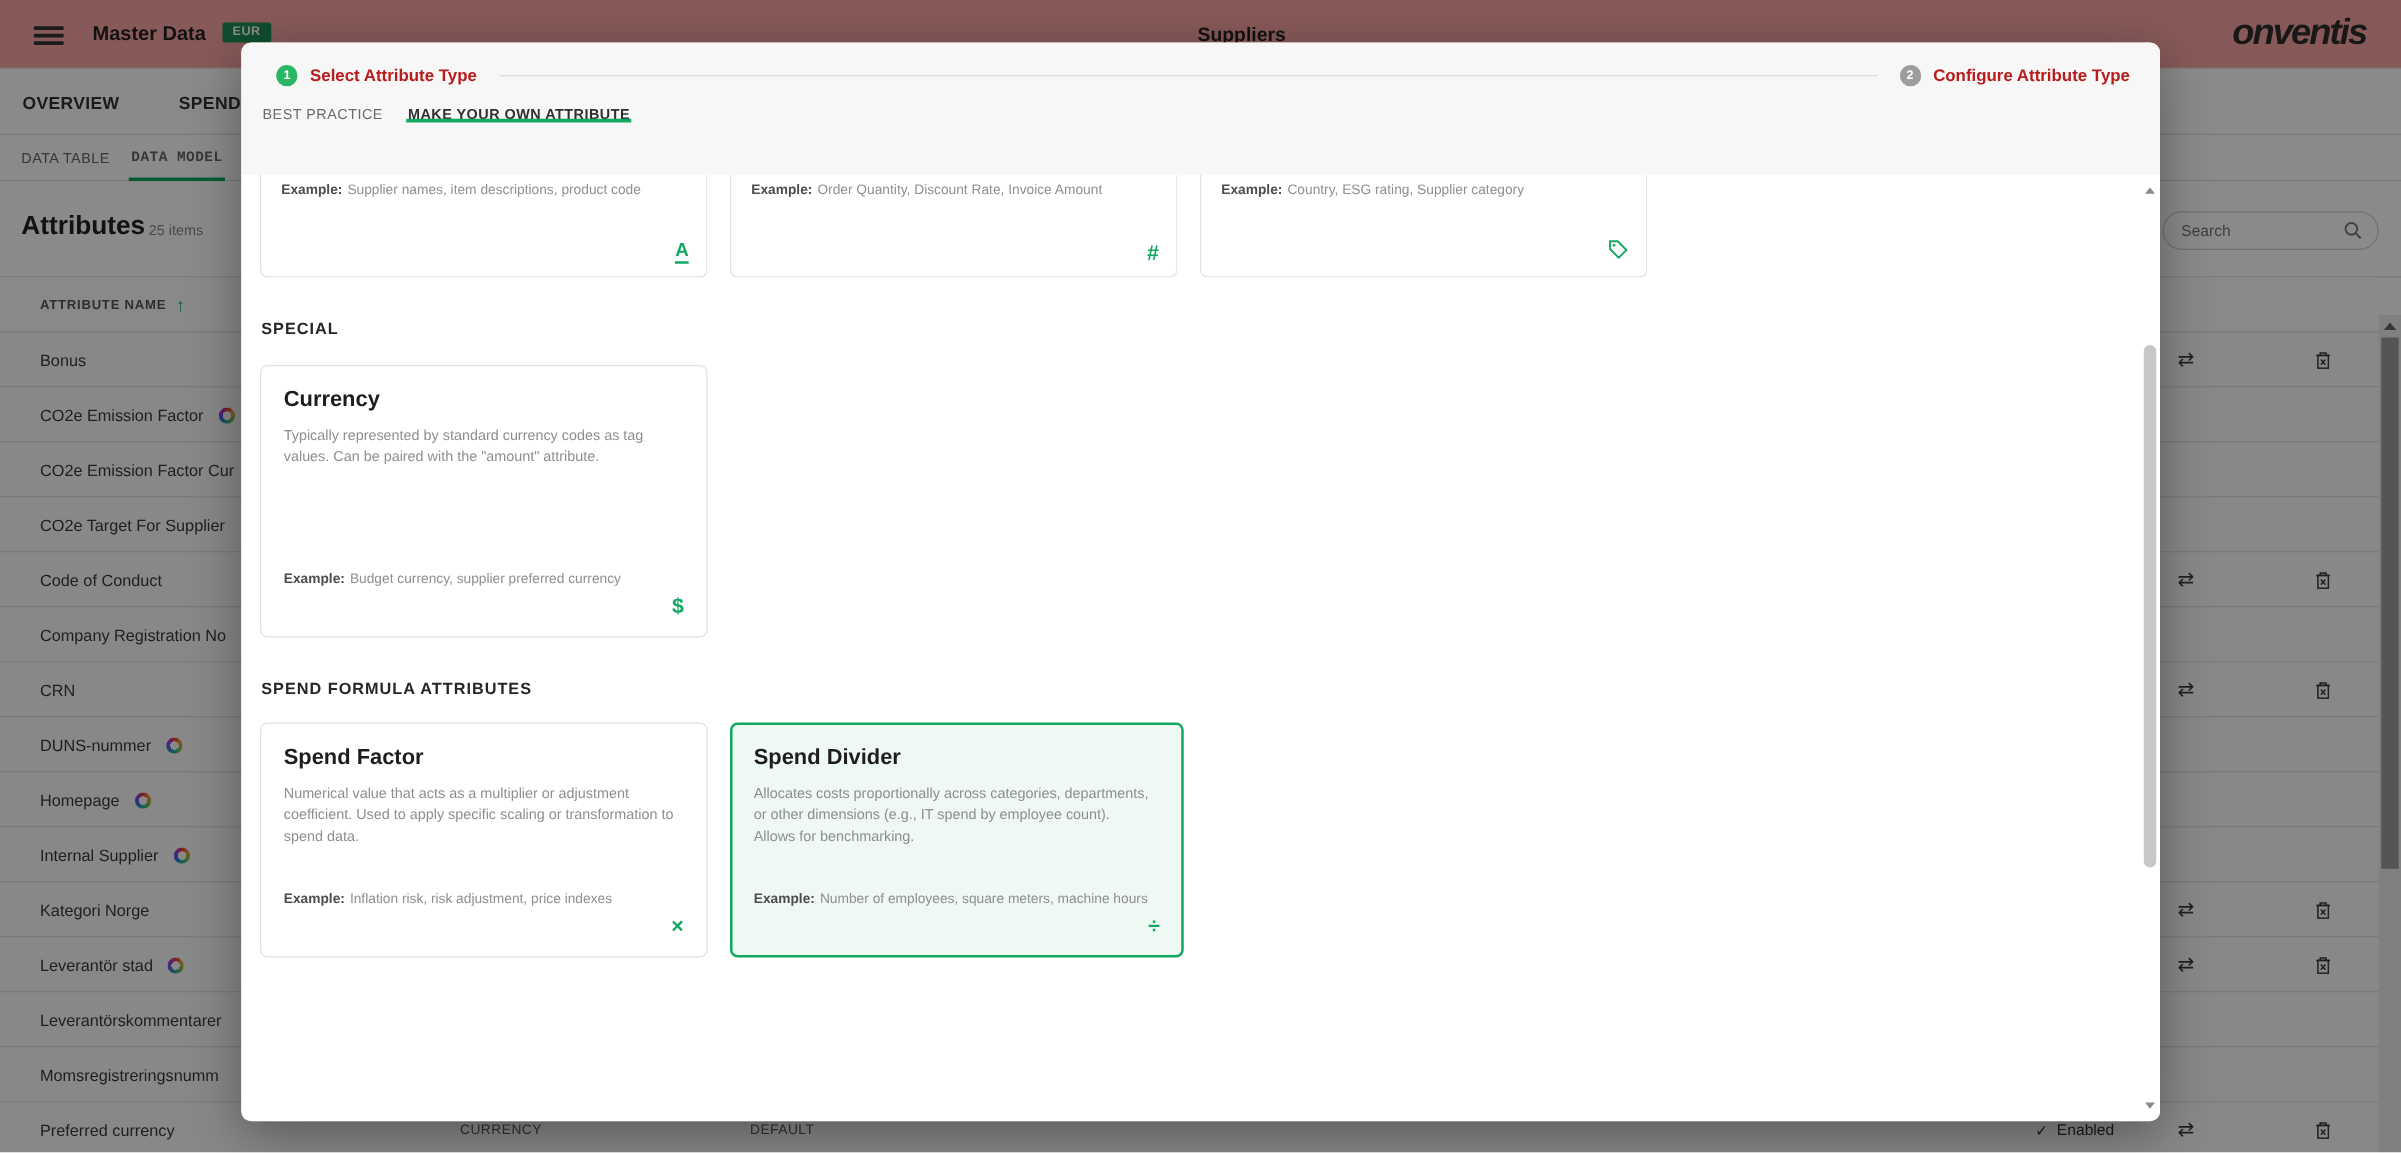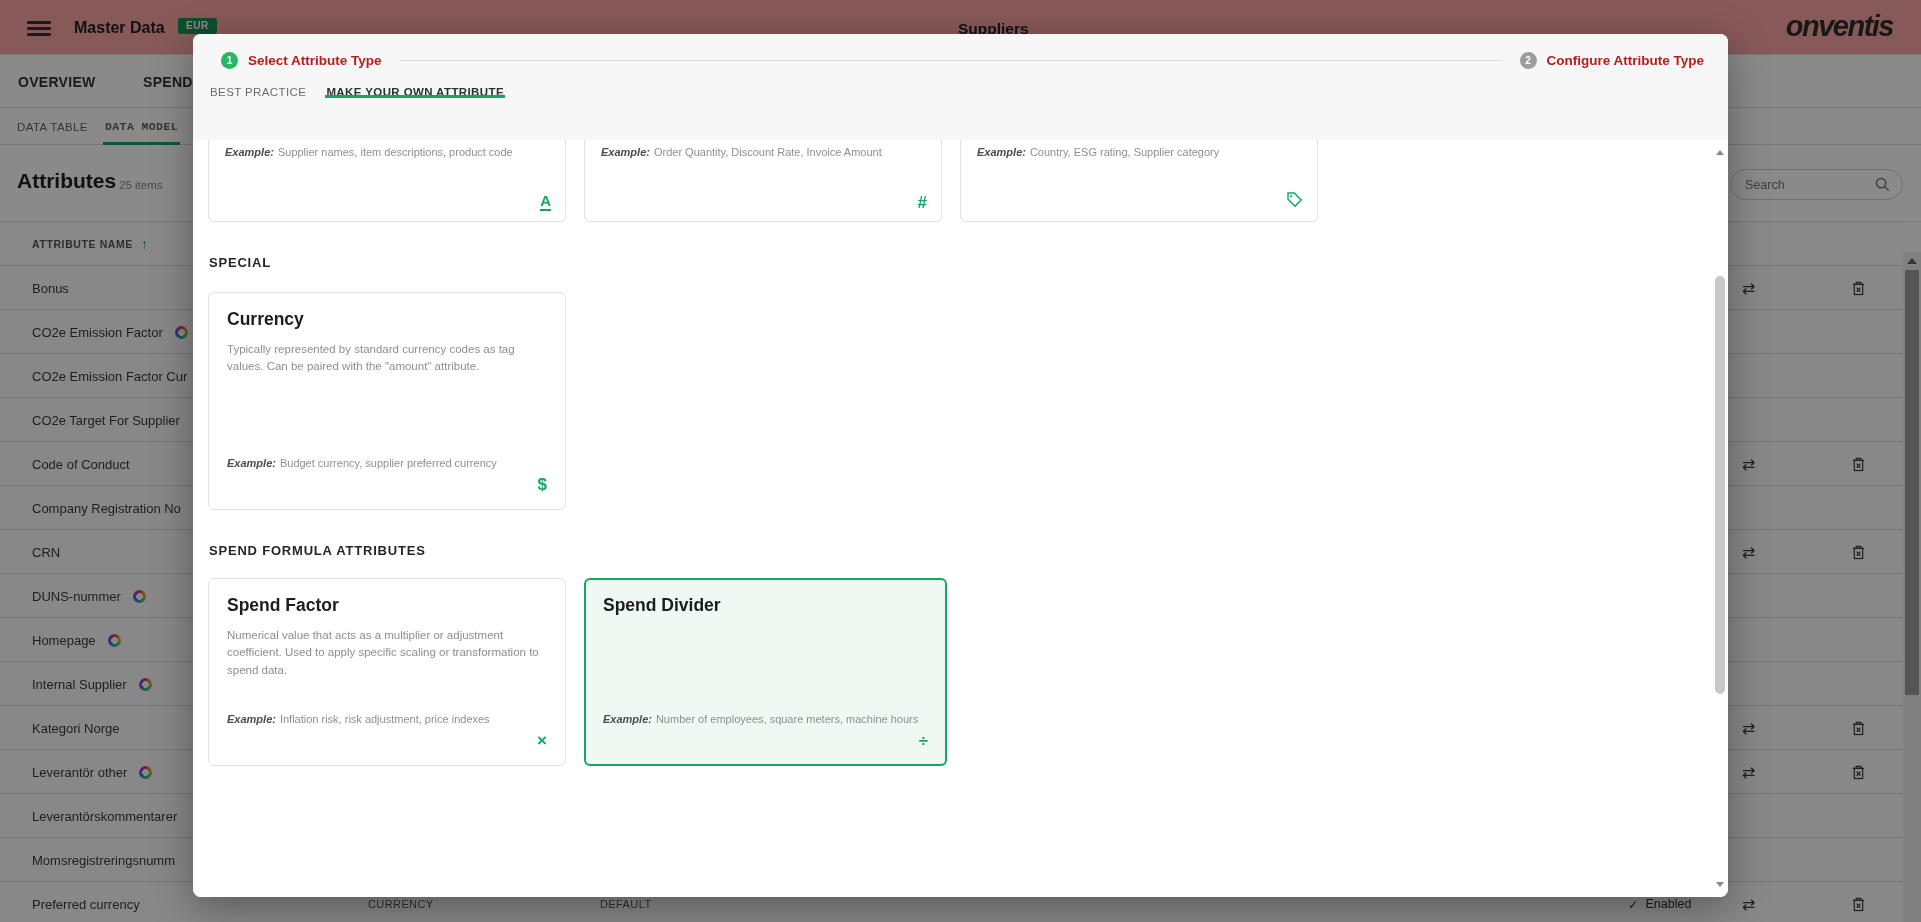--- a/index.html
+++ b/index.html
@@ -71,21 +71,21 @@
   .m-tab.active { color:#2f2f2f; font-weight:bold; }
   .m-tab.active::after { content:""; position:absolute; left:0; right:0; bottom:0; height:3.5px; background:#12a862; }
 
   .m-body { flex:1; background:#fff; position:relative; padding:0 0 0 15px; overflow:hidden; }
   .cards-row { display:flex; gap:18px; }
   .card { width:358px; background:#fff; border:1px solid #e2e2e2; border-radius:6px; padding:16px 18px; display:flex; flex-direction:column; position:relative; cursor:pointer; }
   .card.partial { height:82px; border-top:none; border-radius:0 0 6px 6px; padding:5px 14px 8px 16px; }
   .card-title { font-size:17.5px; font-weight:bold; color:#1d1d1d; }
   .card-desc { margin-top:11px; font-size:11.5px; color:#8e8e8e; line-height:1.5; padding-right:6px; }
   .card-ex { font-size:11px; color:#8f8f8f; line-height:1.45; }
-  .card-ex b { color:#4d4d4d; margin-right:4px;font-style:italic; }
+  .card-ex b { color:#4d4d4d; margin-right:4px; }
   .card .spacer { flex:1; }
   .card-icon { align-self:flex-end; color:#12a862; font-size:17px; font-weight:bold; line-height:1; margin-top:4px; }
   .card.partial .card-icon { position:absolute; right:14px; bottom:10px; }
   .icon-A { border-bottom:2px solid #12a862; padding-bottom:1px; font-size:15px; }
   .section-h { margin:33px 0 0 1px; font-size:13px; font-weight:bold; letter-spacing:.8px; color:#262626; }
   .card.currency { margin-top:22px; height:218px; }
   .bottom-cards { margin-top:20px; }
   .card.spend { height:188px; }
   .card.selected { width:363px; border:2px solid #12a862; background:#edf9f2; padding:15px 17px; }
 
@@ -240,21 +240,21 @@
             <g fill="none" stroke="#3c3c3c" stroke-width="1.3">
               <path d="M1 3.5h12M4.5 3.5V1.5h5v2"></path>
               <rect x="2.5" y="3.5" width="9" height="11"></rect>
               <path d="M5 7l4 4.5M9 7l-4 4.5"></path>
             </g>
           </svg>
         </span>
     </div>
     <div class="row">
       <span class="nm">
-          <span>Leverantör other</span>
+          <span>Leverantör stad</span>
           <span class="ring"></span>
         </span>
       <span class="act-swap">⇄</span>
       <span class="act-del">
           <svg width="13" height="15" viewBox="0 0 14 16">
             <g fill="none" stroke="#3c3c3c" stroke-width="1.3">
               <path d="M1 3.5h12M4.5 3.5V1.5h5v2"></path>
               <rect x="2.5" y="3.5" width="9" height="11"></rect>
               <path d="M5 7l4 4.5M9 7l-4 4.5"></path>
             </g>
@@ -356,20 +356,21 @@
     <div class="cards-row bottom-cards">
       <div class="card spend">
         <div class="card-title">Spend Factor</div>
         <div class="card-desc">Numerical value that acts as a multiplier or adjustment coefficient. Used to apply specific scaling or transformation to spend data.</div>
         <div class="spacer"></div>
         <div class="card-ex"><b>Example:</b><span>Inflation risk, risk adjustment, price indexes</span></div>
         <div class="card-icon">×</div>
       </div>
       <div class="card spend selected">
         <div class="card-title">Spend Divider</div>
+        <div class="card-desc">Allocates costs proportionally across categories, departments, or other dimensions (e.g., IT spend by employee count). Allows for benchmarking.</div>
         <div class="spacer"></div>
         <div class="card-ex"><b>Example:</b><span>Number of employees, square meters, machine hours</span></div>
         <div class="card-icon">÷</div>
       </div>
     </div>
 
     <div class="m-scroll">
       <div class="tri-up"></div>
       <div class="thumb"></div>
       <div class="tri-dn"></div>

